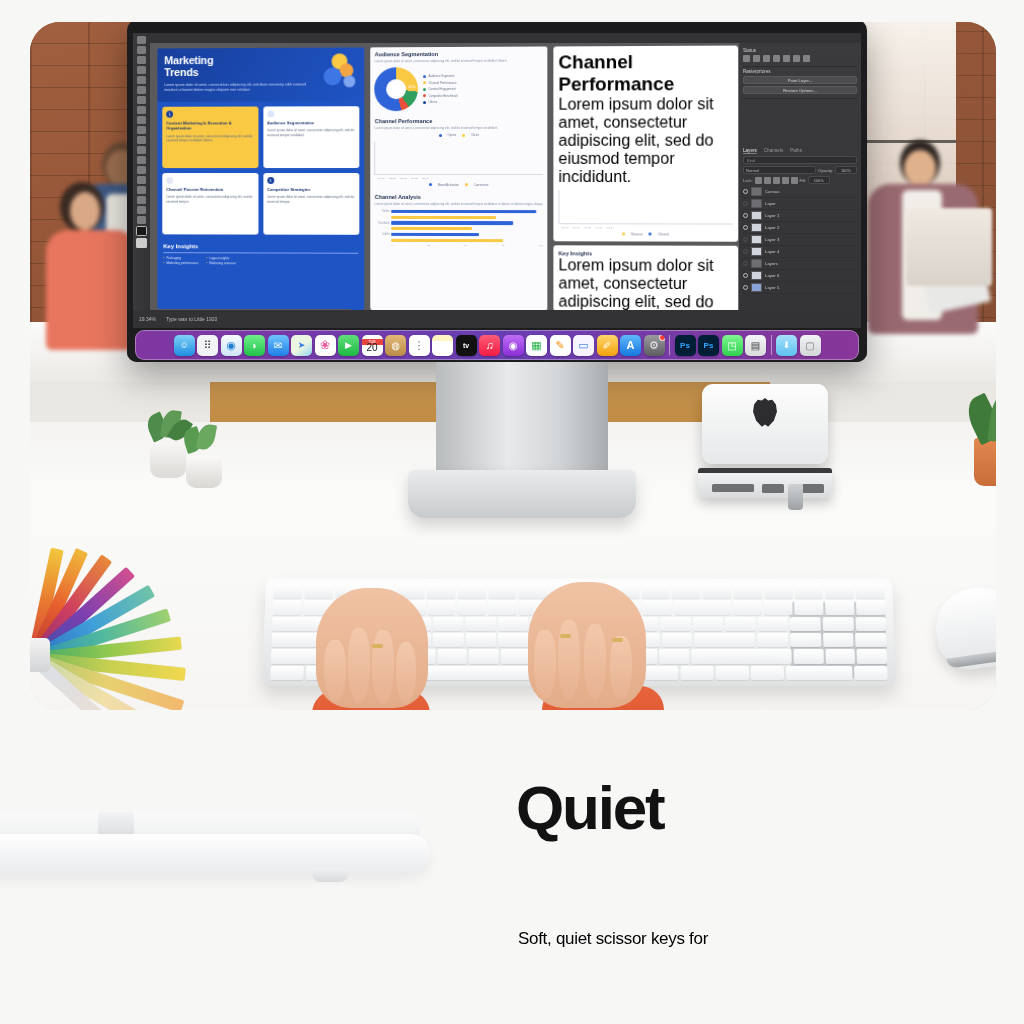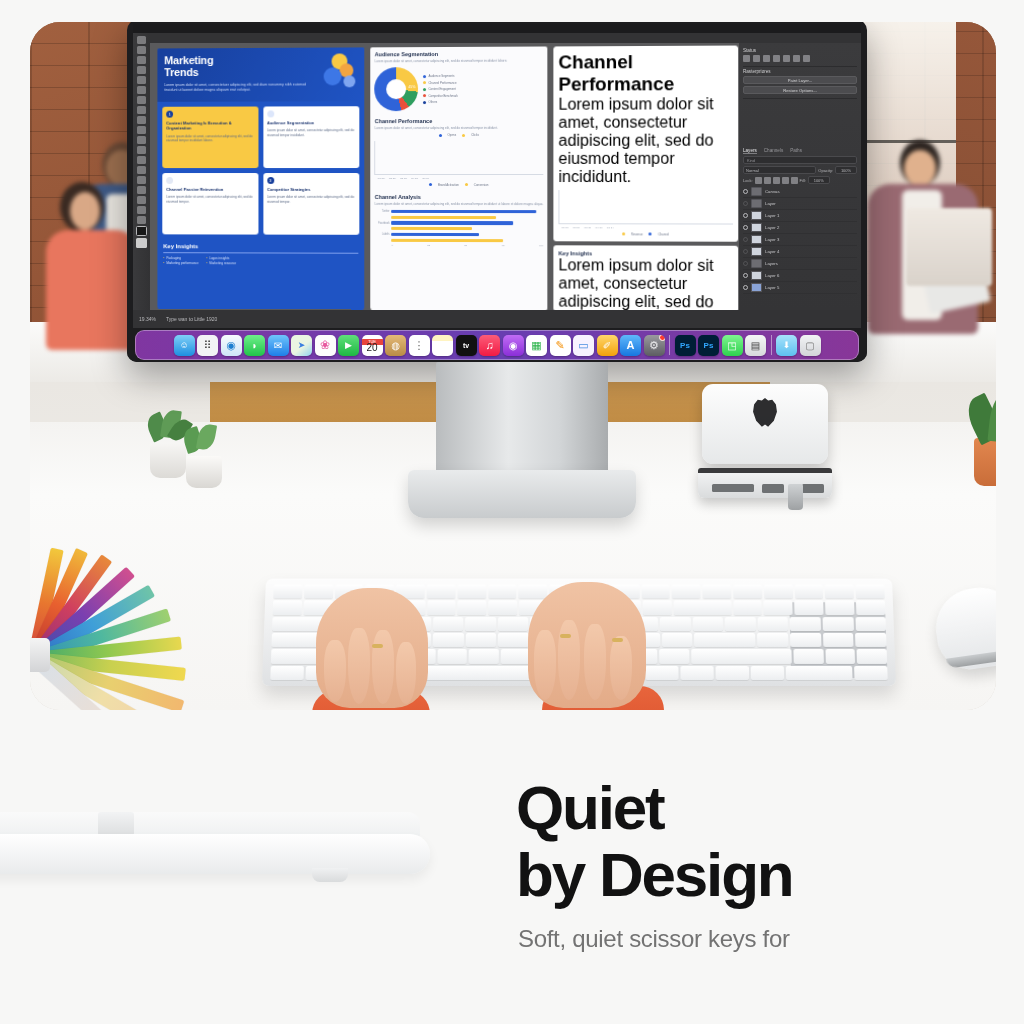--- a/index.html
+++ b/index.html
@@ -279,21 +279,21 @@
   #bottom{
     position:absolute; left:0; top:712px; width:1024px; height:312px; background:#f7f7f6;
   }
   #headline{
     position:absolute; left:516px; top:62px; width:470px;
     font-size:62px; line-height:67px; font-weight:bold; color:#121212;
     letter-spacing:-2.2px;
   }
   #subcopy{
     position:absolute; left:518px; top:212px; width:430px;
-    font-size:24px; line-height:30px; color:#737373; letter-spacing:-.3px;
+    font-size:17px; line-height:30px; color:#000000; letter-spacing:-.3px;
   }
   
   #kb-profile{
     position:absolute; left:-40px; top:100px; width:470px; height:78px;
   }
   .kb-top{ position:absolute; left:0; top:0; width:460px; height:26px;
     background:linear-gradient(180deg,#fafafa,#eef0f1); border-radius:6px 12px 4px 4px; }
   .kb-body{ position:absolute; left:0; top:22px; width:470px; height:40px;
     background:linear-gradient(180deg,#ffffff,#e9ebec); border-radius:8px 22px 22px 8px;
     box-shadow:0 6px 12px rgba(0,0,0,.06); }
@@ -962,19 +962,18 @@
 
   <div id="kb-profile">
     <div class="kb-top"></div>
     <div class="kb-nub"></div>
     <div class="kb-body"></div>
     <div class="kb-foot"></div>
   </div>
 
   <div id="headline">
     <span>Quiet</span><br>
-    <span>by Design</span>
   </div>
 
   <div id="subcopy">
     <span>Soft, quiet scissor keys for</span><br>
   </div>
 </div>
 
 </body></html>

